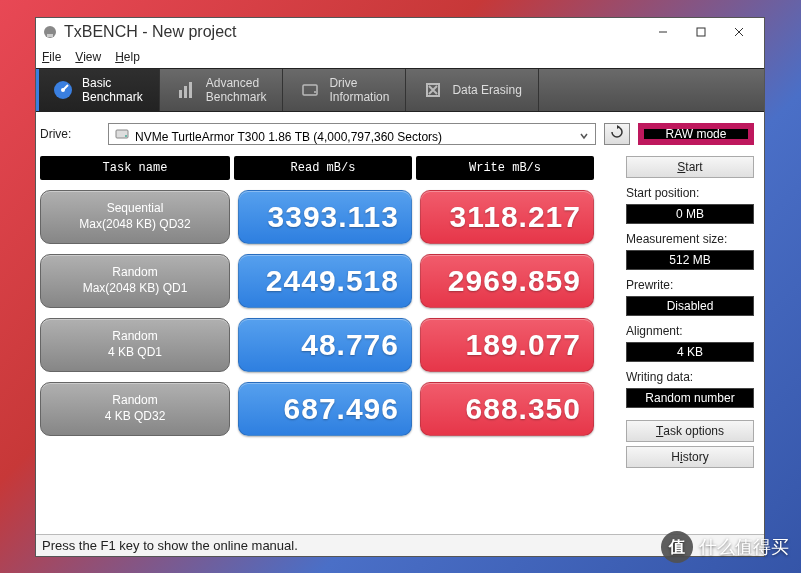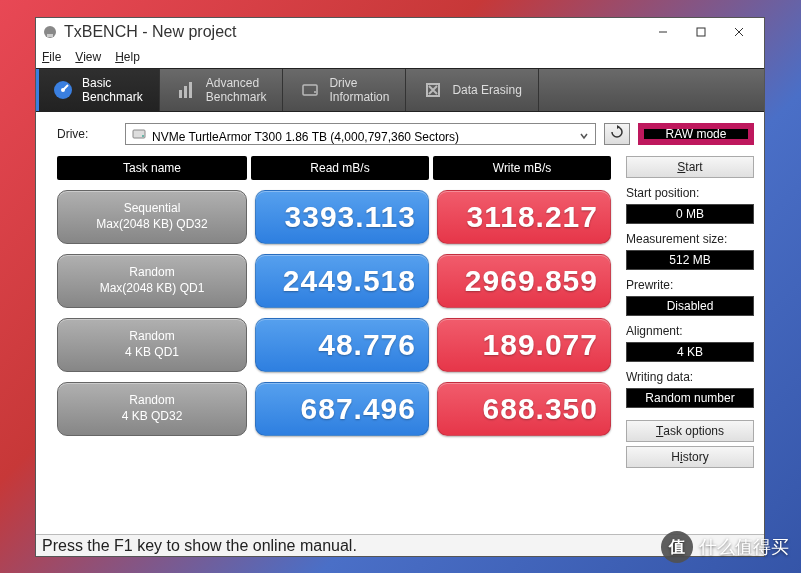--- a/index.html
+++ b/index.html
@@ -29,21 +29,21 @@
 }
 .tab {
   display: flex; align-items: center; gap: 8px; padding: 0 16px; color: #ddd; font-size: 12px;
   border-right: 1px solid #333; position: relative; cursor: pointer;
 }
 .tab.selected { background: linear-gradient(#2f2f2f, #222); color: #fff; justify-content: flex-end; }
 .tab.selected::before {
   content: ""; position: absolute; left: 0; top: 0; bottom: 0; width: 3px; background: #3a7fe0;
 }
 .tab .ticon { width: 22px; height: 22px; display: flex; align-items: center; justify-content: center; }
-.content { padding: 8px 10px 0 21px; }
+.content { padding: 8px 10px 0 4px; }
 .driverow { display: flex; align-items: center; gap: 8px; height: 28px; }
 .driverow label { font-size: 12px; color: #222; width: 60px; }
 .driveselect {
   flex: 1; height: 22px; border: 1px solid #888; background: #fff; display: flex; align-items: flex-end;
   font-size: 12px; padding: 0 6px; gap: 6px;
 }
 .driveselect .dd { margin-left: auto; }
 .iconbtn {
   width: 26px; height: 22px; border: 1px solid #888; background: linear-gradient(#f4f4f4,#ddd);
   display: flex; align-items: center; justify-content: center;
@@ -53,20 +53,21 @@
   display: flex; align-items: center; justify-content: center;
 }
 .mainrow { display: flex; gap: 6px; margin-top: 8px; }
 .results { flex: 1; }
 .headrow {
   display: flex; gap: 4px; height: 24px; margin-bottom: 10px;
 }
 .headcell {
   background: #000; color: #fff; font-size: 12px; display: flex; align-items: center; justify-content: center;
   border-radius: 2px;
+  font-family: Liberation Mono, monospace;
 }
 .headcell.c1 { width: 190px; }
 .headcell.c2 { width: 178px; }
 .headcell.c3 { width: 178px; }
 .bench { display: flex; gap: 8px; align-items: center; margin-bottom: 10px; }
 .taskbtn {
   width: 190px; height: 54px; border-radius: 10px;
   background: linear-gradient(#b0b0b0,#868686); border: 1px solid #666;
   display: flex; flex-direction: column; justify-content: center; align-items: center;
   color: #fff; font-size: 12px; line-height: 1.3; text-align: center;
@@ -85,21 +86,21 @@
   height: 22px; border: 1px solid #aaa; background: linear-gradient(#f6f6f6,#e0e0e0);
   display: flex; align-items: center; justify-content: center; font-size: 12px; color: #222;
 }
 .sidelbl { font-size: 12px; color: #222; margin-top: 4px; }
 .sideval {
   height: 20px; background: #000; color: #fff; border: 1px solid #444;
   display: flex; align-items: center; justify-content: center; font-size: 12px;
 }
 .statusbar {
   position: absolute; left: 0; right: 0; bottom: 0; height: 22px; border-top: 1px solid #bbb;
-  font-size: 16px; color: #222; display: flex; align-items: center; padding: 0 6px; background: #f4f4f4;
+  font-size: 13px; color: #222; display: flex; align-items: center; padding: 0 6px; background: #f4f4f4;
 }
 .watermark {
   position: absolute; right: 12px; bottom: 10px; display: flex; align-items: center; gap: 6px;
   color: #fff; font-size: 18px; text-shadow: 0 1px 3px rgba(0,0,0,.6);
 }
 .watermark .circ {
   width: 32px; height: 32px; border-radius: 50%; background: rgba(80,80,80,.92); color: #fff;
   display: flex; align-items: center; justify-content: center; font-size: 16px; font-weight: bold;
 }
 .ul { text-decoration: underline; }

